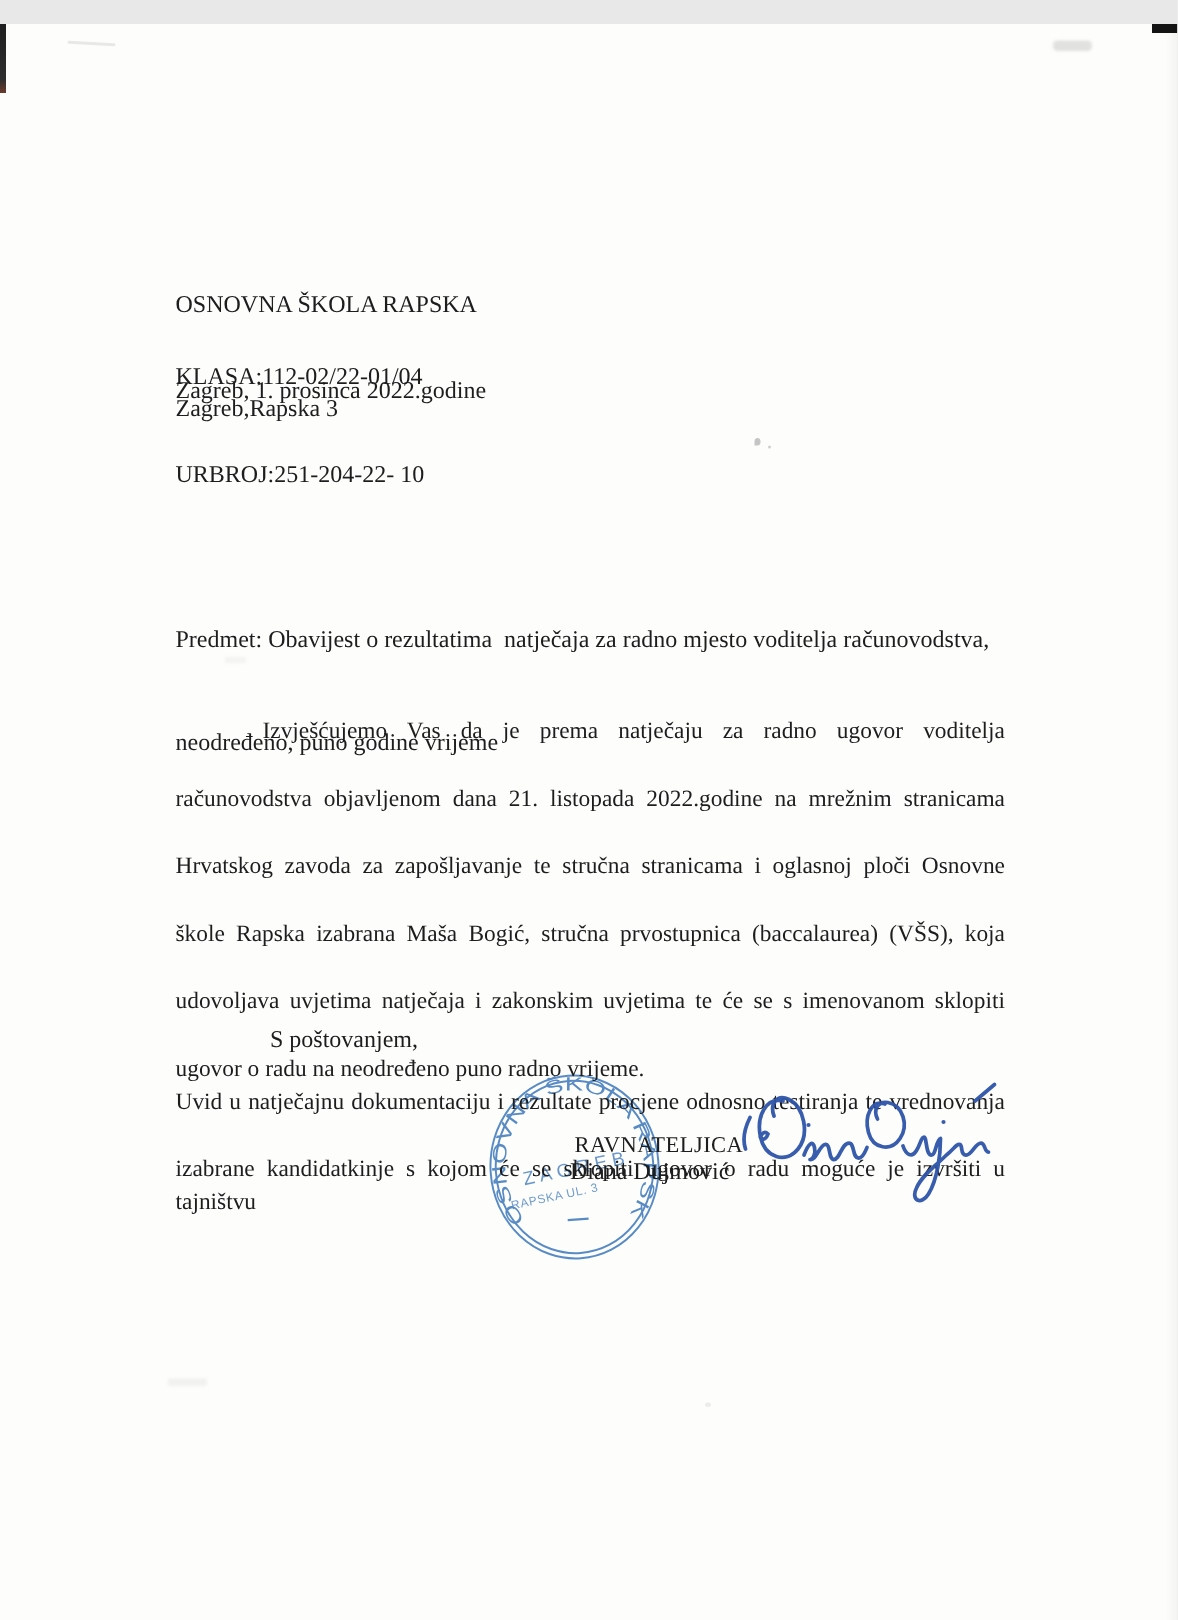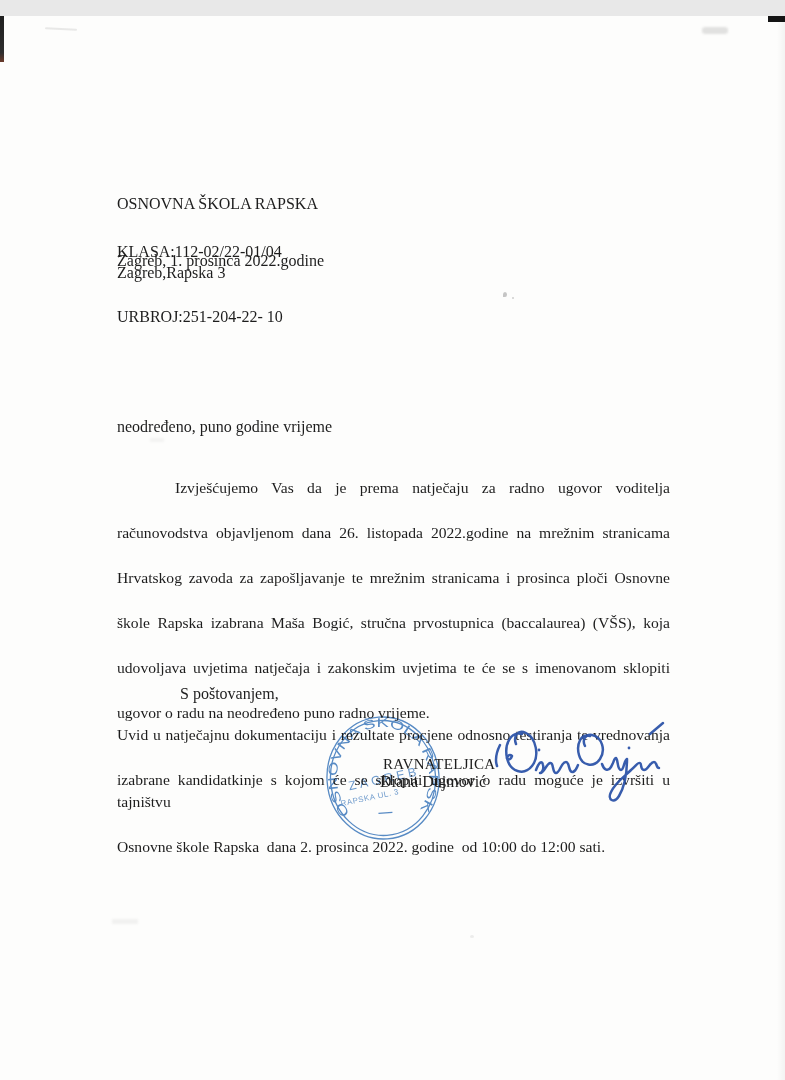--- a/index.html
+++ b/index.html
@@ -68,33 +68,33 @@
   </div>
 
   <div class="abs t16 ref-block">
     <div>KLASA:112-02/22-01/04</div>
     <div>URBROJ:251-204-22- 10</div>
   </div>
 
   <div class="abs t16 dateline">Zagreb, 1. prosinca 2022.godine</div>
 
   <div class="abs t16 subject-block">
+    <div>Predmet: Obavijest o rezultatima  natječaja za radno mjesto voditelja računovodstva,</div>
     <div>neodređeno, puno godine vrijeme</div>
   </div>
 
   <div class="abs body-block">
     <div class="bline jline indent">Izvješćujemo Vas da je prema natječaju za radno ugovor voditelja</div>
-    <div class="bline jline">računovodstva objavljenom dana 26. listopada 2022.godine na mrežnim stranicama</div>
-    <div class="bline jline">Hrvatskog zavoda za zapošljavanje te mrežnim stranicama i prosinca ploči Osnovne</div>
+    <div class="bline jline">računovodstva objavljenom dana 21. listopada 2022.godine na mrežnim stranicama</div>
+    <div class="bline jline">Hrvatskog zavoda za zapošljavanje te stručna stranicama i oglasnoj ploči Osnovne</div>
     <div class="bline jline">škole Rapska izabrana Maša Bogić, stručna prvostupnica (baccalaurea) (VŠS), koja</div>
     <div class="bline jline">udovoljava uvjetima natječaja i zakonskim uvjetima te će se s imenovanom sklopiti</div>
     <div class="bline plainline">ugovor o radu na neodređeno puno radno vrijeme.</div>
     <div class="bline jline">Uvid u natječajnu dokumentaciju i rezultate procjene odnosno testiranja te vrednovanja</div>
     <div class="bline jline">izabrane kandidatkinje s kojom će se sklopiti ugovor o radu moguće je izvršiti u tajništvu</div>
-    <div class="bline plainline">Osnovne škole Rapska  dana 2. prosinca 2022. godine  od 10:00 do 12:00 sati.</div>
   </div>
 
   <div class="abs t16 salutation">S poštovanjem,</div>
 
   <svg class="abs stamp" viewBox="0 0 126 132" xmlns="http://www.w3.org/2000/svg">
     <g stroke="#4b82c0" fill="none" stroke-width="1.3">
       <ellipse cx="63" cy="66" rx="56" ry="61"></ellipse>
       <ellipse cx="63" cy="66" rx="52.5" ry="57.5"></ellipse>
     </g>
     <path id="ringPath" d="M 27.8 98.8 A 46 51 0 1 1 98.2 98.8" fill="none"></path>

